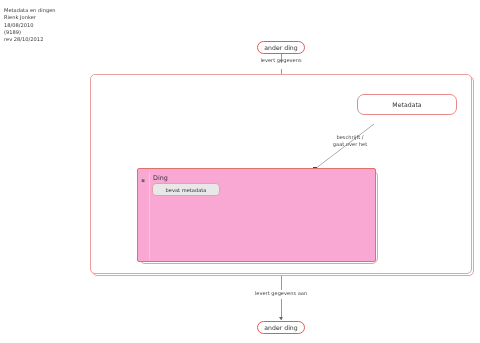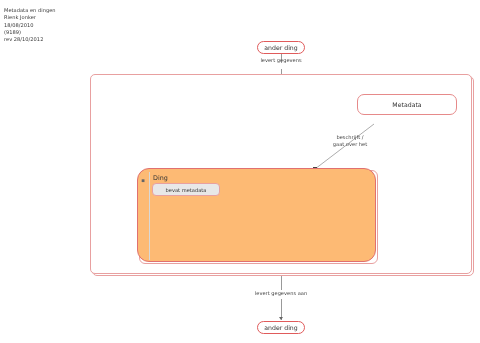--- a/index.html
+++ b/index.html
@@ -78,22 +78,22 @@
     box-sizing: border-box;
     border: 1px solid #e8a0a0;
     border-radius: 6px;
   }
   #ding-box {
     position: absolute;
     left: 137px; top: 168px;
     width: 239px; height: 94px;
     box-sizing: border-box;
     border: 1px solid #e07070;
-    border-radius: 12px;
-    background: #fdba74;
+    border-radius: 2px;
+    background: #f9a8d4;
   }
   #ding-divider {
     position: absolute;
     left: 11px; top: 3px;
     width: 1px; height: 88px;
     background: #d8d8d8;
   }
   #ding-collapse-icon {
     position: absolute;
     left: 1px; top: 8px;

